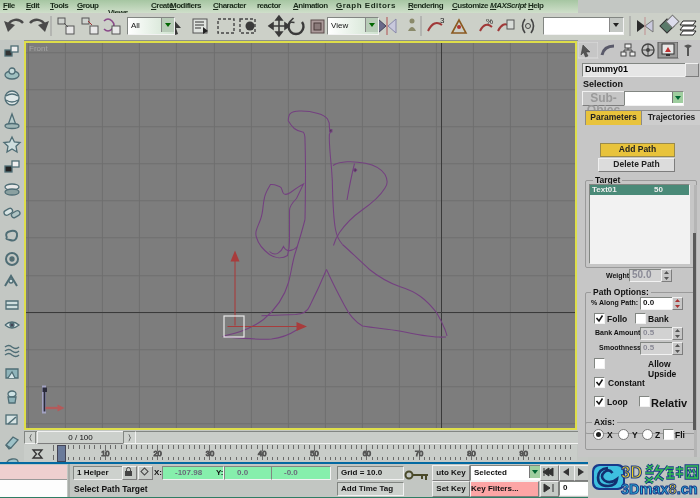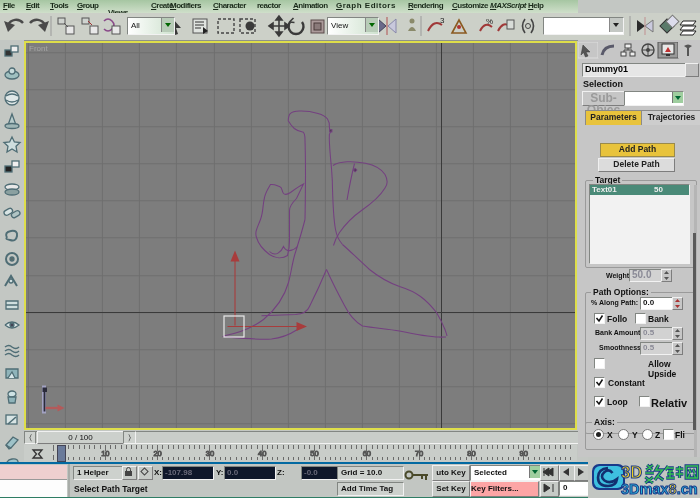--- a/index.html
+++ b/index.html
@@ -1,19 +1,19 @@
 <!DOCTYPE html>
 <html><head><meta charset="utf-8">
 <style>
 html,body{margin:0;padding:0;}
 body{width:700px;height:498px;overflow:hidden;position:relative;background:#c3c7c3;font-family:"Liberation Sans",sans-serif;}
 .abs{position:absolute;}
 .sunk{border-top:1px solid #828682;border-left:1px solid #828682;border-bottom:1px solid #f2f2f2;border-right:1px solid #f2f2f2;}
 .raise{border-top:1px solid #f0f0f0;border-left:1px solid #f0f0f0;border-bottom:1px solid #7d7d7d;border-right:1px solid #7d7d7d;}
-.fld{background:#0f172a;color:#6a6a7a;font-size:8px;line-height:11px;padding-left:2px;}
+.fld{background:#86efac;color:#6a6a7a;font-size:8px;line-height:11px;padding-left:12px;}
 </style></head>
 <body>
 
 <div class="abs" style="left:0;top:0;width:578px;height:13px;background:linear-gradient(#a6c6a2,#cfdfca);font-size:8px;font-weight:bold;letter-spacing:-0.5px;color:#1a2a1a;white-space:nowrap;">
 <span style="position:absolute;left:3px;top:1px;"><u>F</u>ile</span>
 <span style="position:absolute;left:26px;top:1px;"><u>E</u>dit</span>
 <span style="position:absolute;left:50px;top:1px;"><u>T</u>ools</span>
 <span style="position:absolute;left:77px;top:1px;"><u>G</u>roup</span>
 <span style="position:absolute;left:108px;top:8px;"><u>V</u>iews</span>
 <span style="position:absolute;left:151px;top:1px;"><u>C</u>reate</span>
@@ -601,21 +601,21 @@
         <path d="M3.5 4 v-1.5 a2 2 0 0 1 4 0 V4" stroke="#444" fill="none"></path>
       </svg></div>
  <div class="abs raise" style="left:138px;top:2px;width:13px;height:12px;background:#c6cac6;"><svg width="11" height="10">
         <rect x="3" y="2" width="5" height="5" transform="rotate(45 5.5 4.5)" fill="none" stroke="#444"></rect>
       </svg></div>
  <span class="abs" style="left:154px;top:4px;">X:</span>
  <div class="abs sunk fld" style="left:162px;top:2px;width:48px;height:12px;">-107.98</div>
  <span class="abs" style="left:216px;top:4px;">Y:</span>
  <div class="abs sunk fld" style="left:224px;top:2px;width:48px;height:12px;">0.0</div>
  <span class="abs" style="left:277px;top:4px;">Z:</span>
- <div class="abs sunk fld" style="left:301px;top:2px;width:46px;height:12px;">-0.0</div>
+ <div class="abs sunk fld" style="left:271px;top:2px;width:46px;height:12px;">-0.0</div>
  <div class="abs sunk" style="left:337px;top:2px;width:62px;height:12px;background:#cdd1cd;line-height:11px;padding-left:3px;">Grid = 10.0</div>
 
  <div class="abs" style="left:74px;top:20px;font-size:8.5px;">Select Path Target</div>
  <div class="abs sunk" style="left:337px;top:18px;width:62px;height:12px;background:#cdd1cd;line-height:11px;padding-left:3px;">Add Time Tag</div>
 
  <svg class="abs" style="left:404px;top:5px;" width="26" height="12">
       <circle cx="5" cy="6" r="3.5" fill="none" stroke="#4a4a2a" stroke-width="2"></circle>
       <line x1="8" y1="6" x2="24" y2="6" stroke="#4a4a2a" stroke-width="2"></line>
       <line x1="18" y1="6" x2="18" y2="10" stroke="#4a4a2a" stroke-width="2"></line>
       <line x1="22" y1="6" x2="22" y2="11" stroke="#4a4a2a" stroke-width="2"></line>

